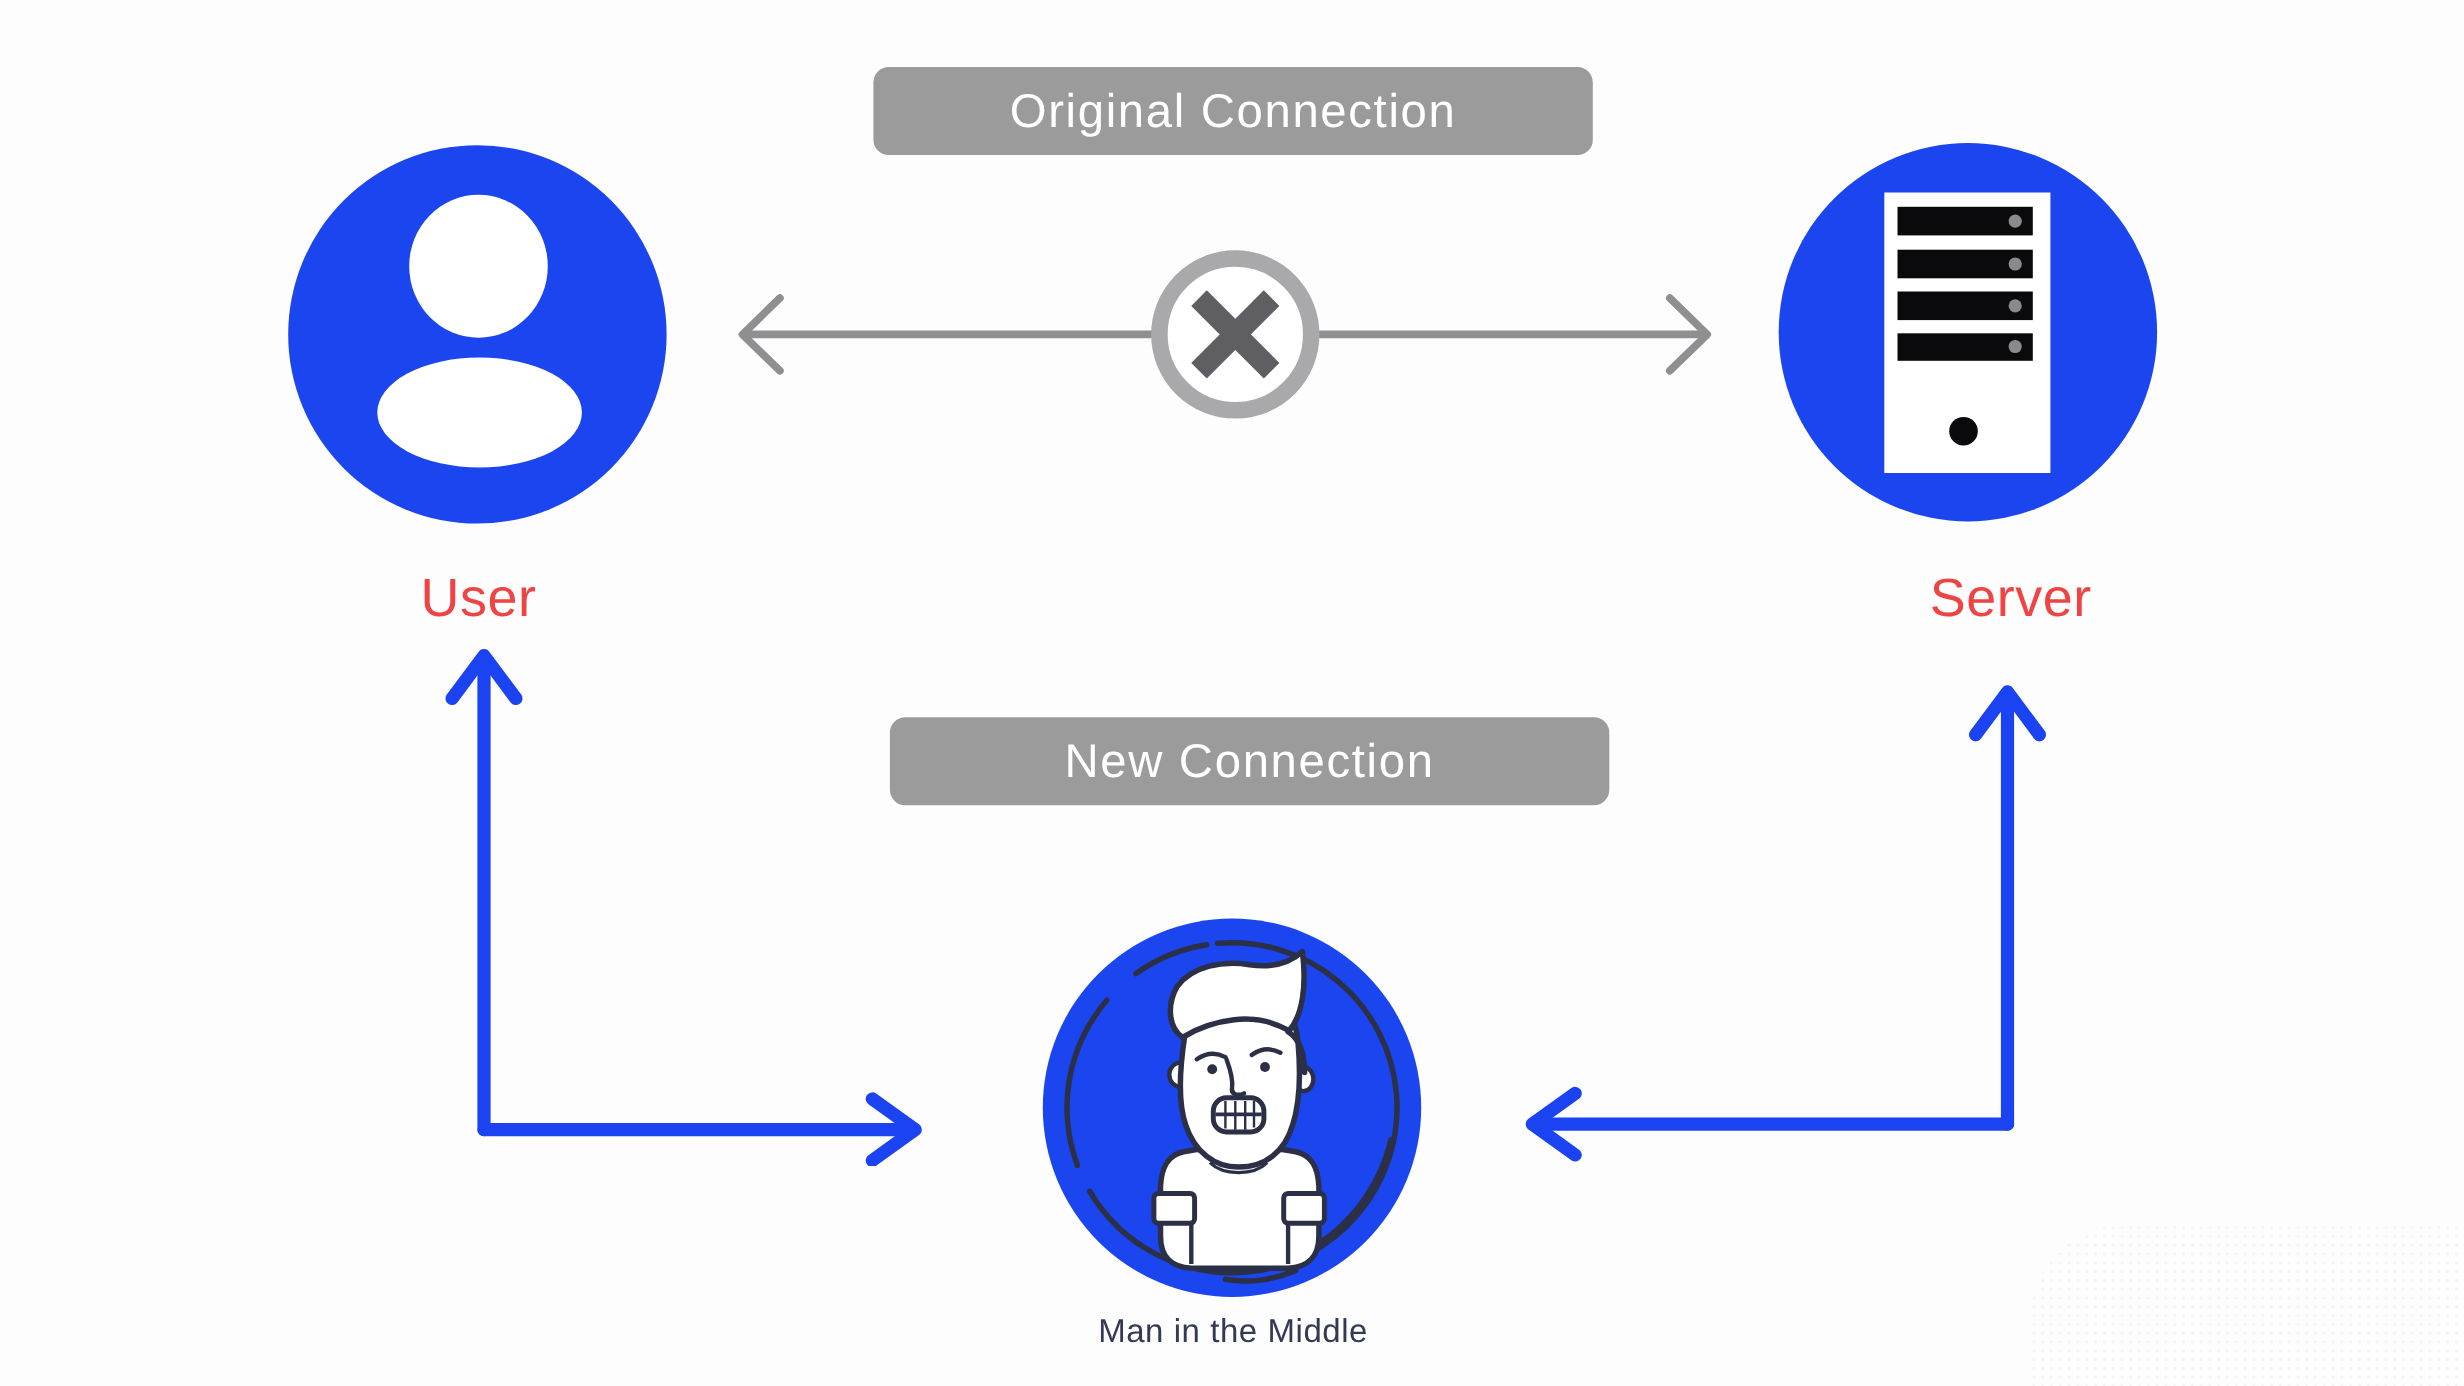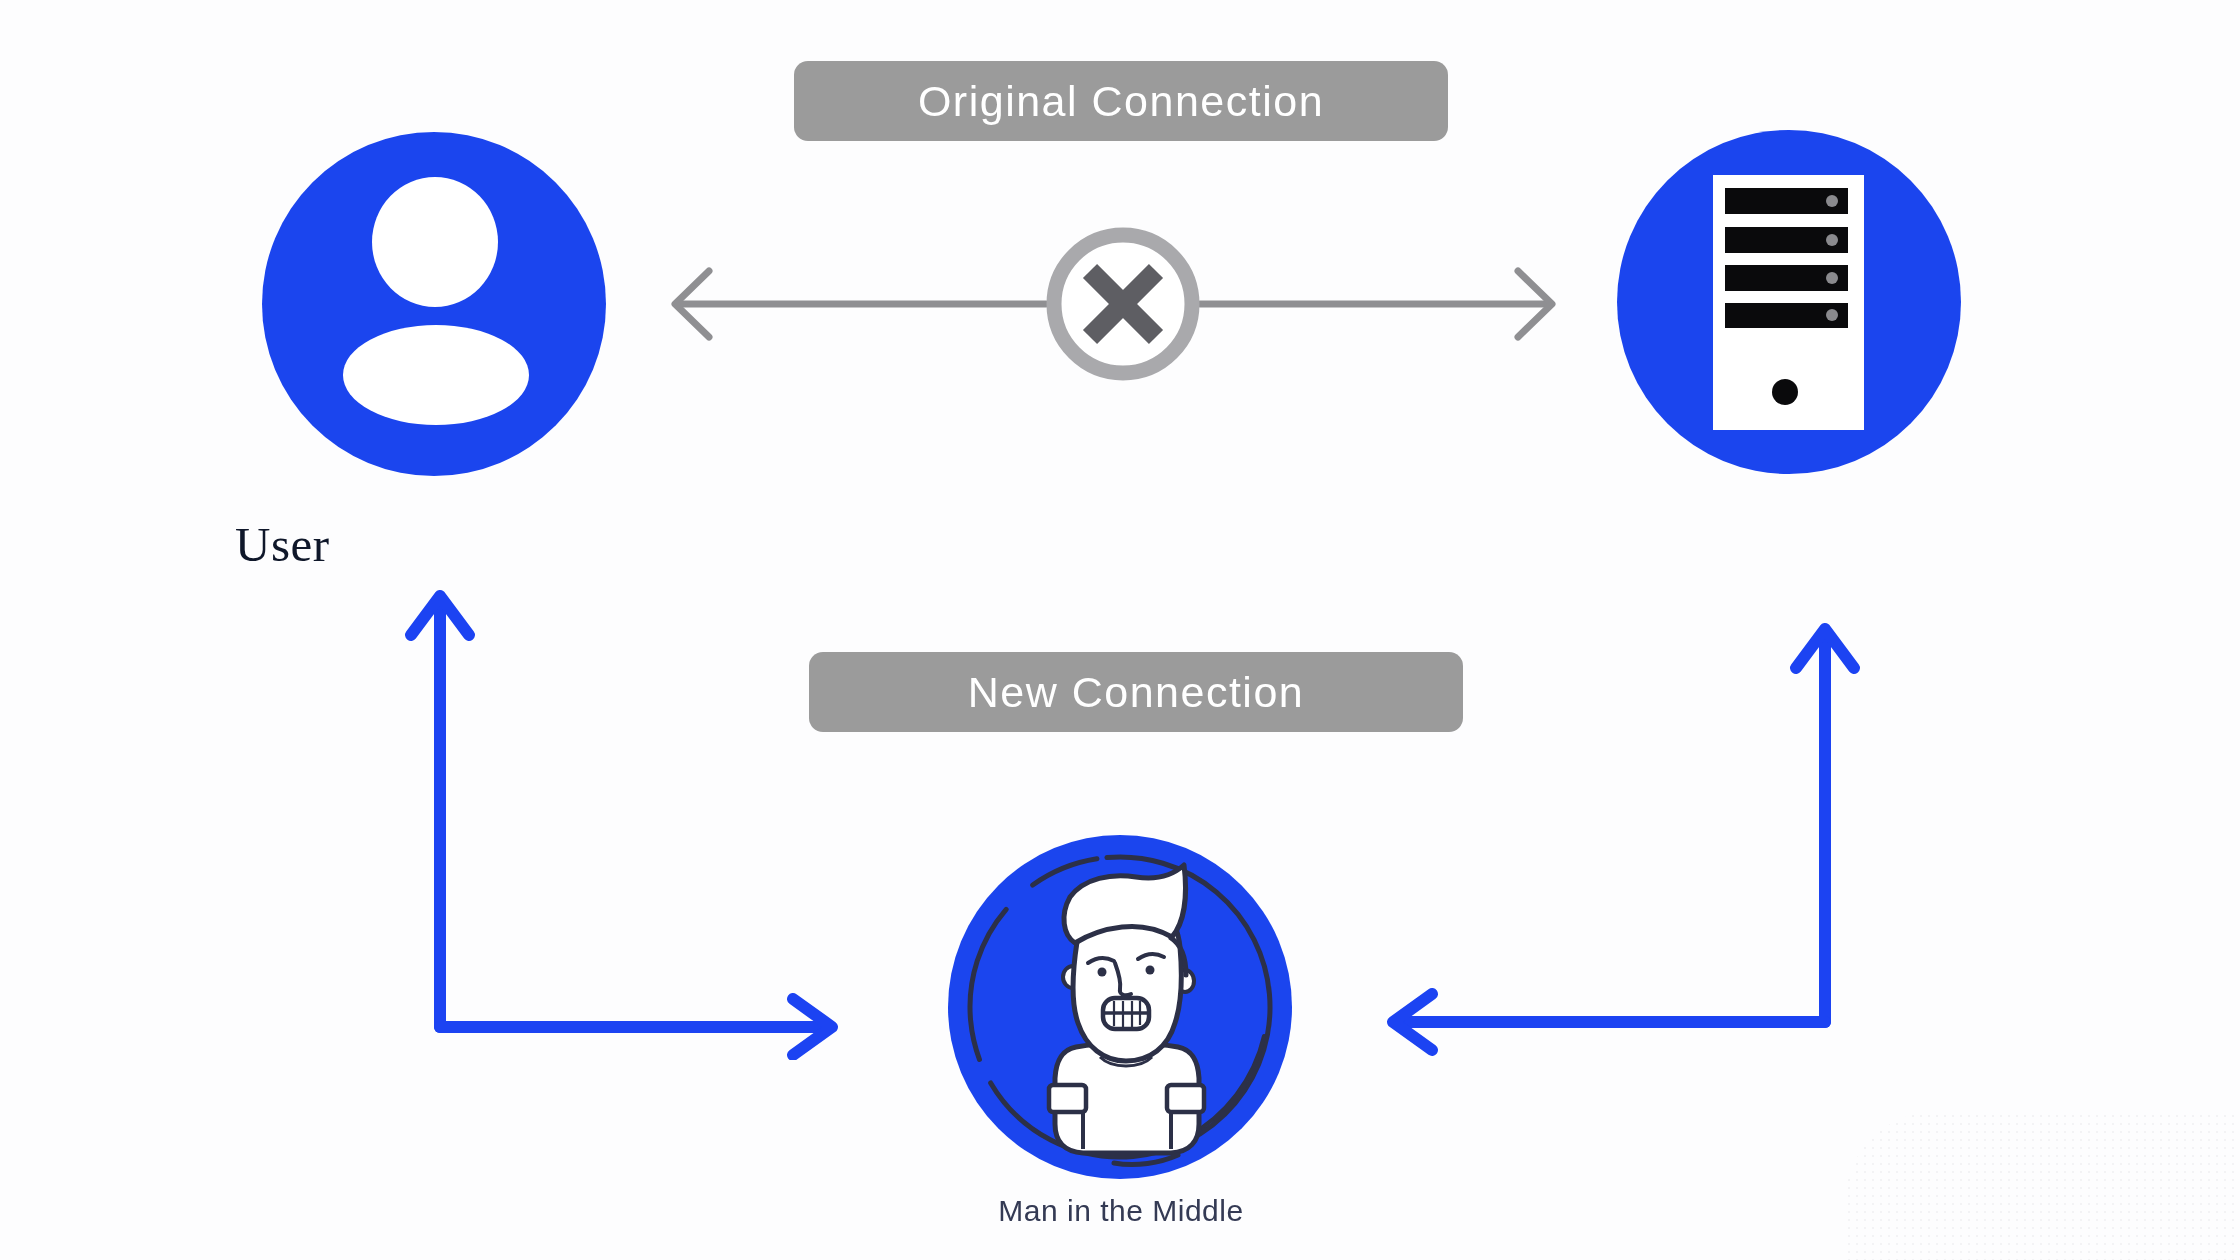--- a/index.html
+++ b/index.html
@@ -10,22 +10,22 @@
   }
   .pill{
     position:absolute;width:654px;height:80px;border-radius:14px;
     background:#9b9b9b;color:#ffffff;
     display:flex;align-items:center;justify-content:center;
     font-size:43px;font-weight:500;letter-spacing:1.5px;
   }
   .pill-top{left:794px;top:61px;}
   .pill-bottom{left:809px;top:652px;}
   .node-label{
-    position:absolute;width:400px;
-    color:#0f172a;font-size:49px;font-weight:500;letter-spacing:0.5px;font-family:Liberation Serif, serif;
+    position:absolute;width:400px;text-align:center;
+    color:#ef4444;font-size:49px;font-weight:500;letter-spacing:0.5px;
   }
   .label-user{left:235px;top:516px;}
   .label-server{left:1628px;top:516px;}
   .label-mitm{position:absolute;left:871px;top:1194px;width:500px;text-align:center;
     color:#343a54;font-size:30px;font-weight:500;letter-spacing:0.5px;}
   .abs{position:absolute;}
   .watermark{
     position:absolute;left:1845px;top:1112px;width:395px;height:148px;
     background-image:radial-gradient(#dcdce0 1.2px, transparent 1.4px);
     background-size:8px 8px;opacity:0.28;border-top-left-radius:90px;
@@ -149,17 +149,18 @@
           <path d="M161,182 L203,182" stroke="#2c3047" stroke-width="3.5" fill="none"></path>
           <path d="M170,170 L170,195 M179,170 L179,196 M188,170 L188,196 M196,170 L196,194" stroke="#2c3047" stroke-width="2.2" fill="none"></path>
         </g>
       </g>
 
       <path d="M170,332 C192,336 216,332 234,324" fill="none" stroke="#2c3047" stroke-width="5" stroke-linecap="round"></path>
     </g>
   </svg>
 
   <div class="node-label label-user">User</div>
+  <div class="node-label label-server">Server</div>
   <div class="label-mitm">Man in the Middle</div>
 
   <div class="watermark"></div>
 
 </div>
 
 </body></html>

